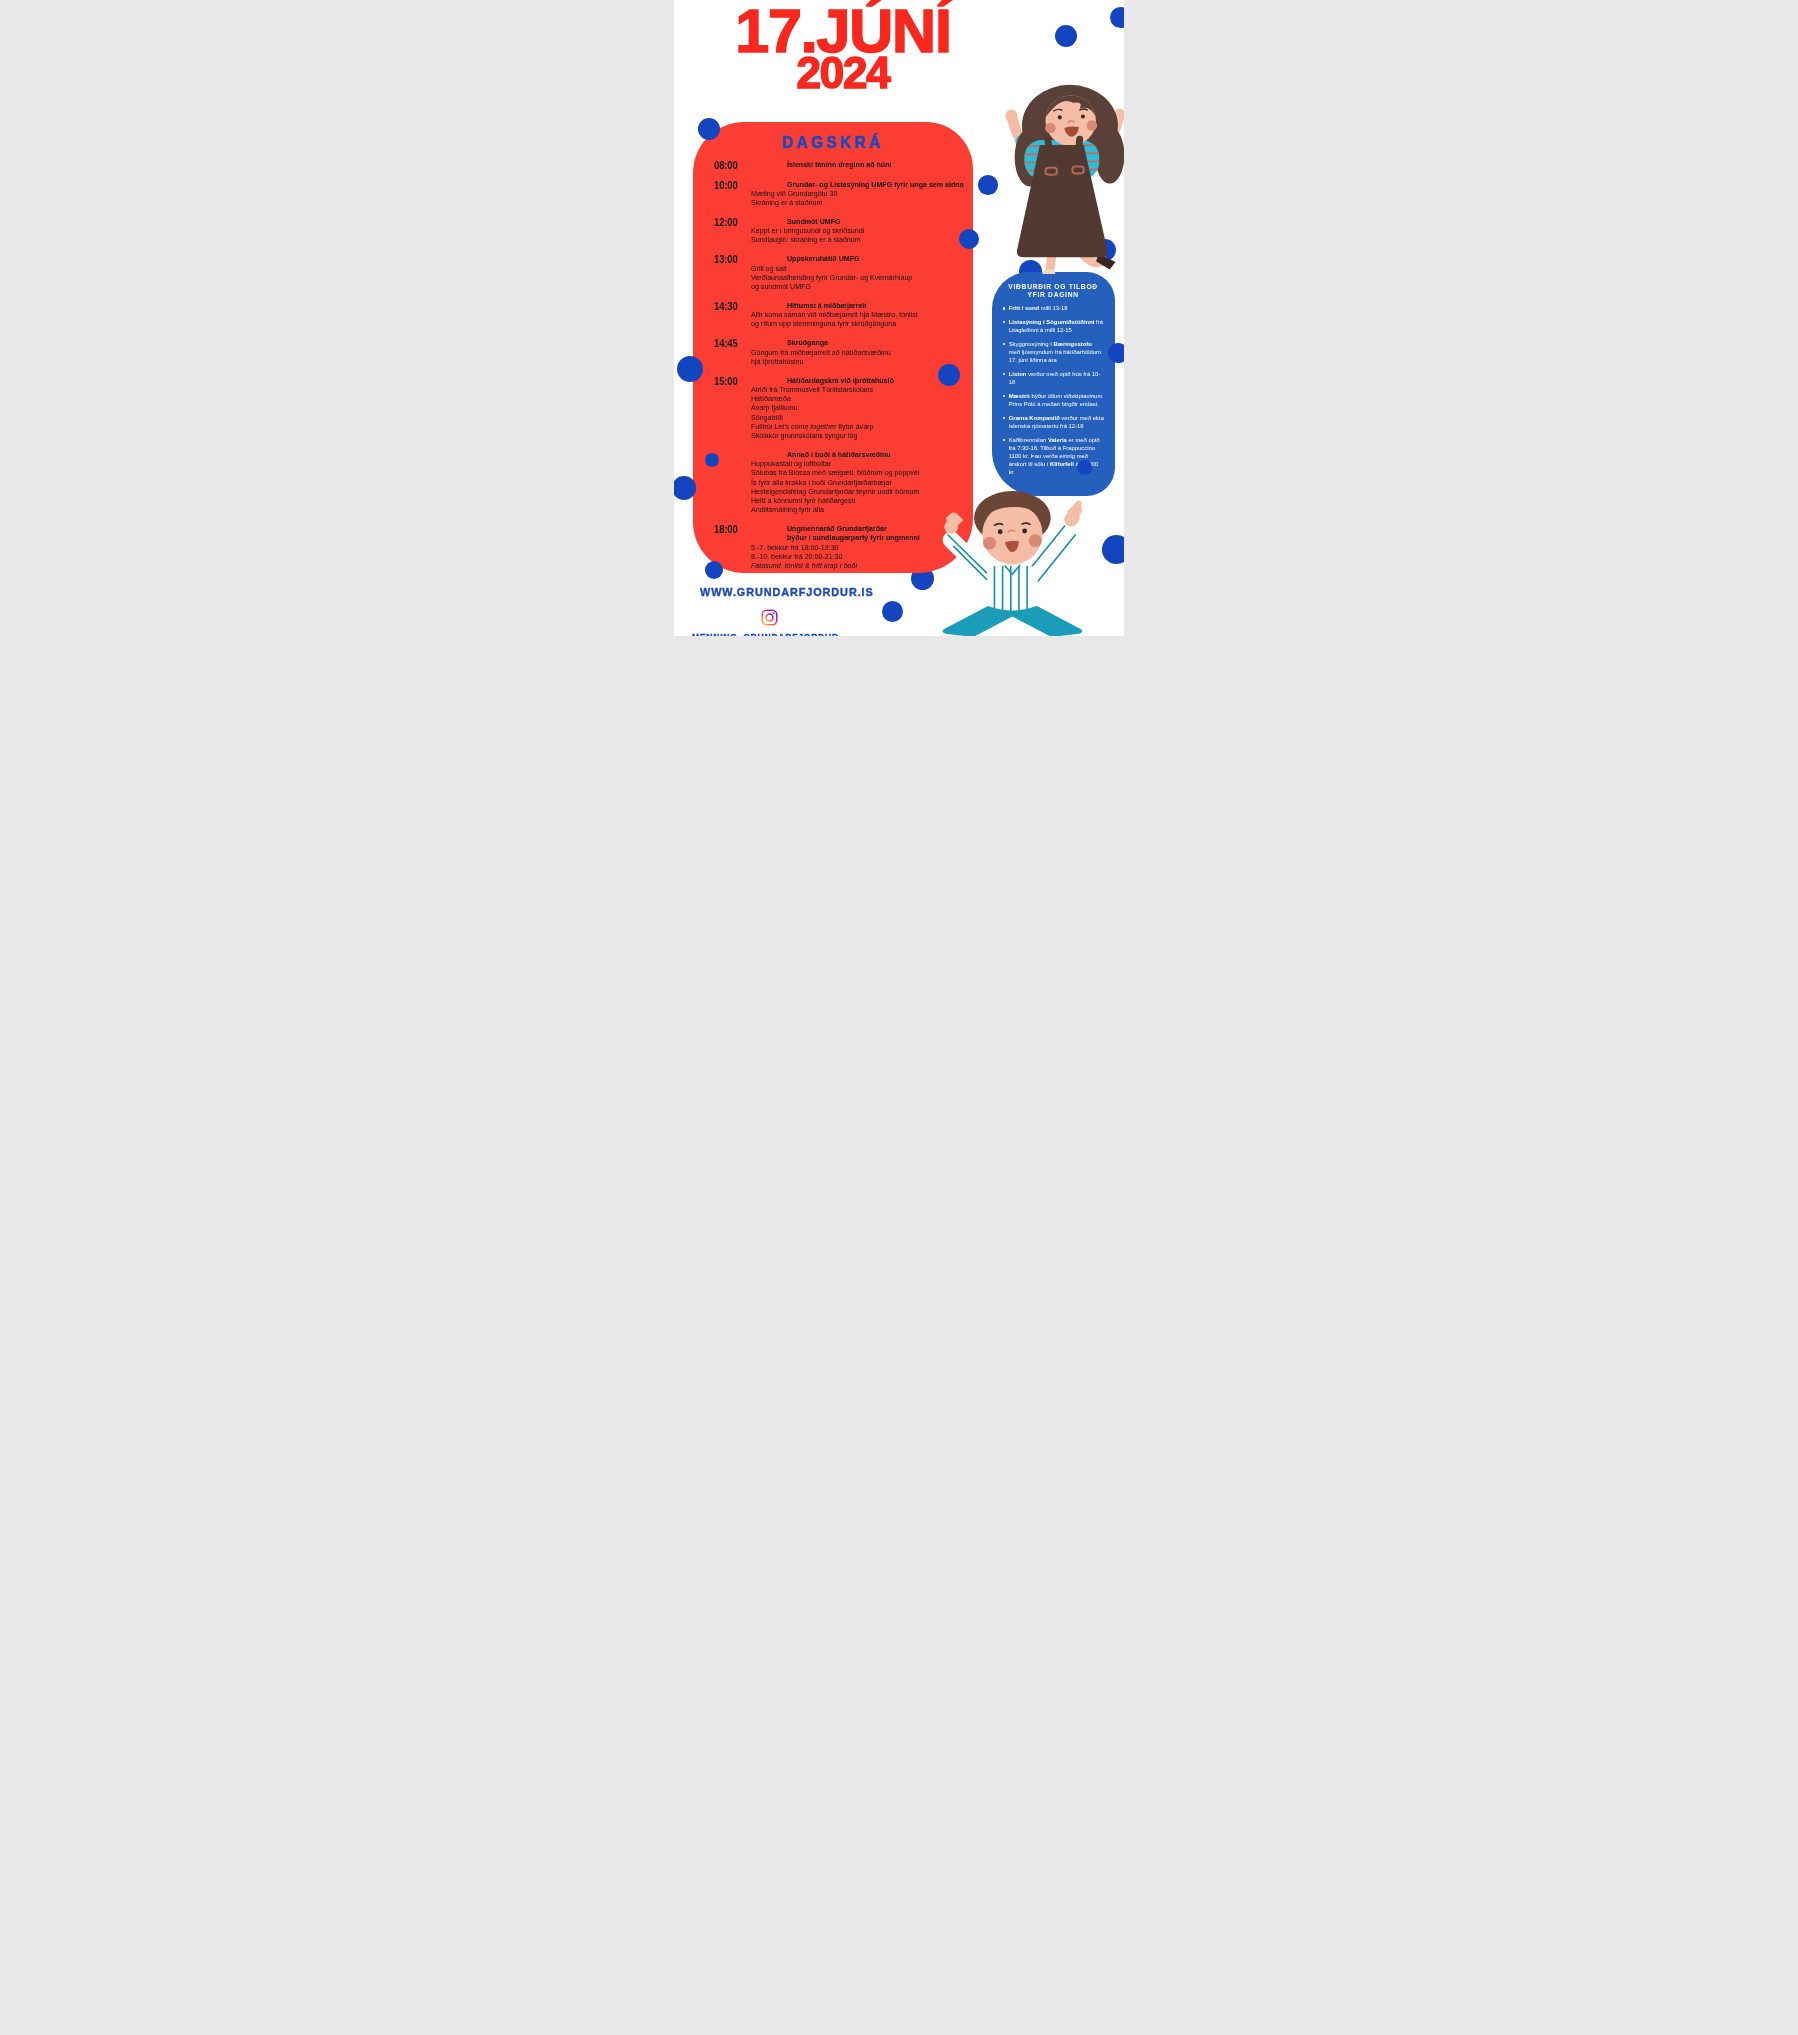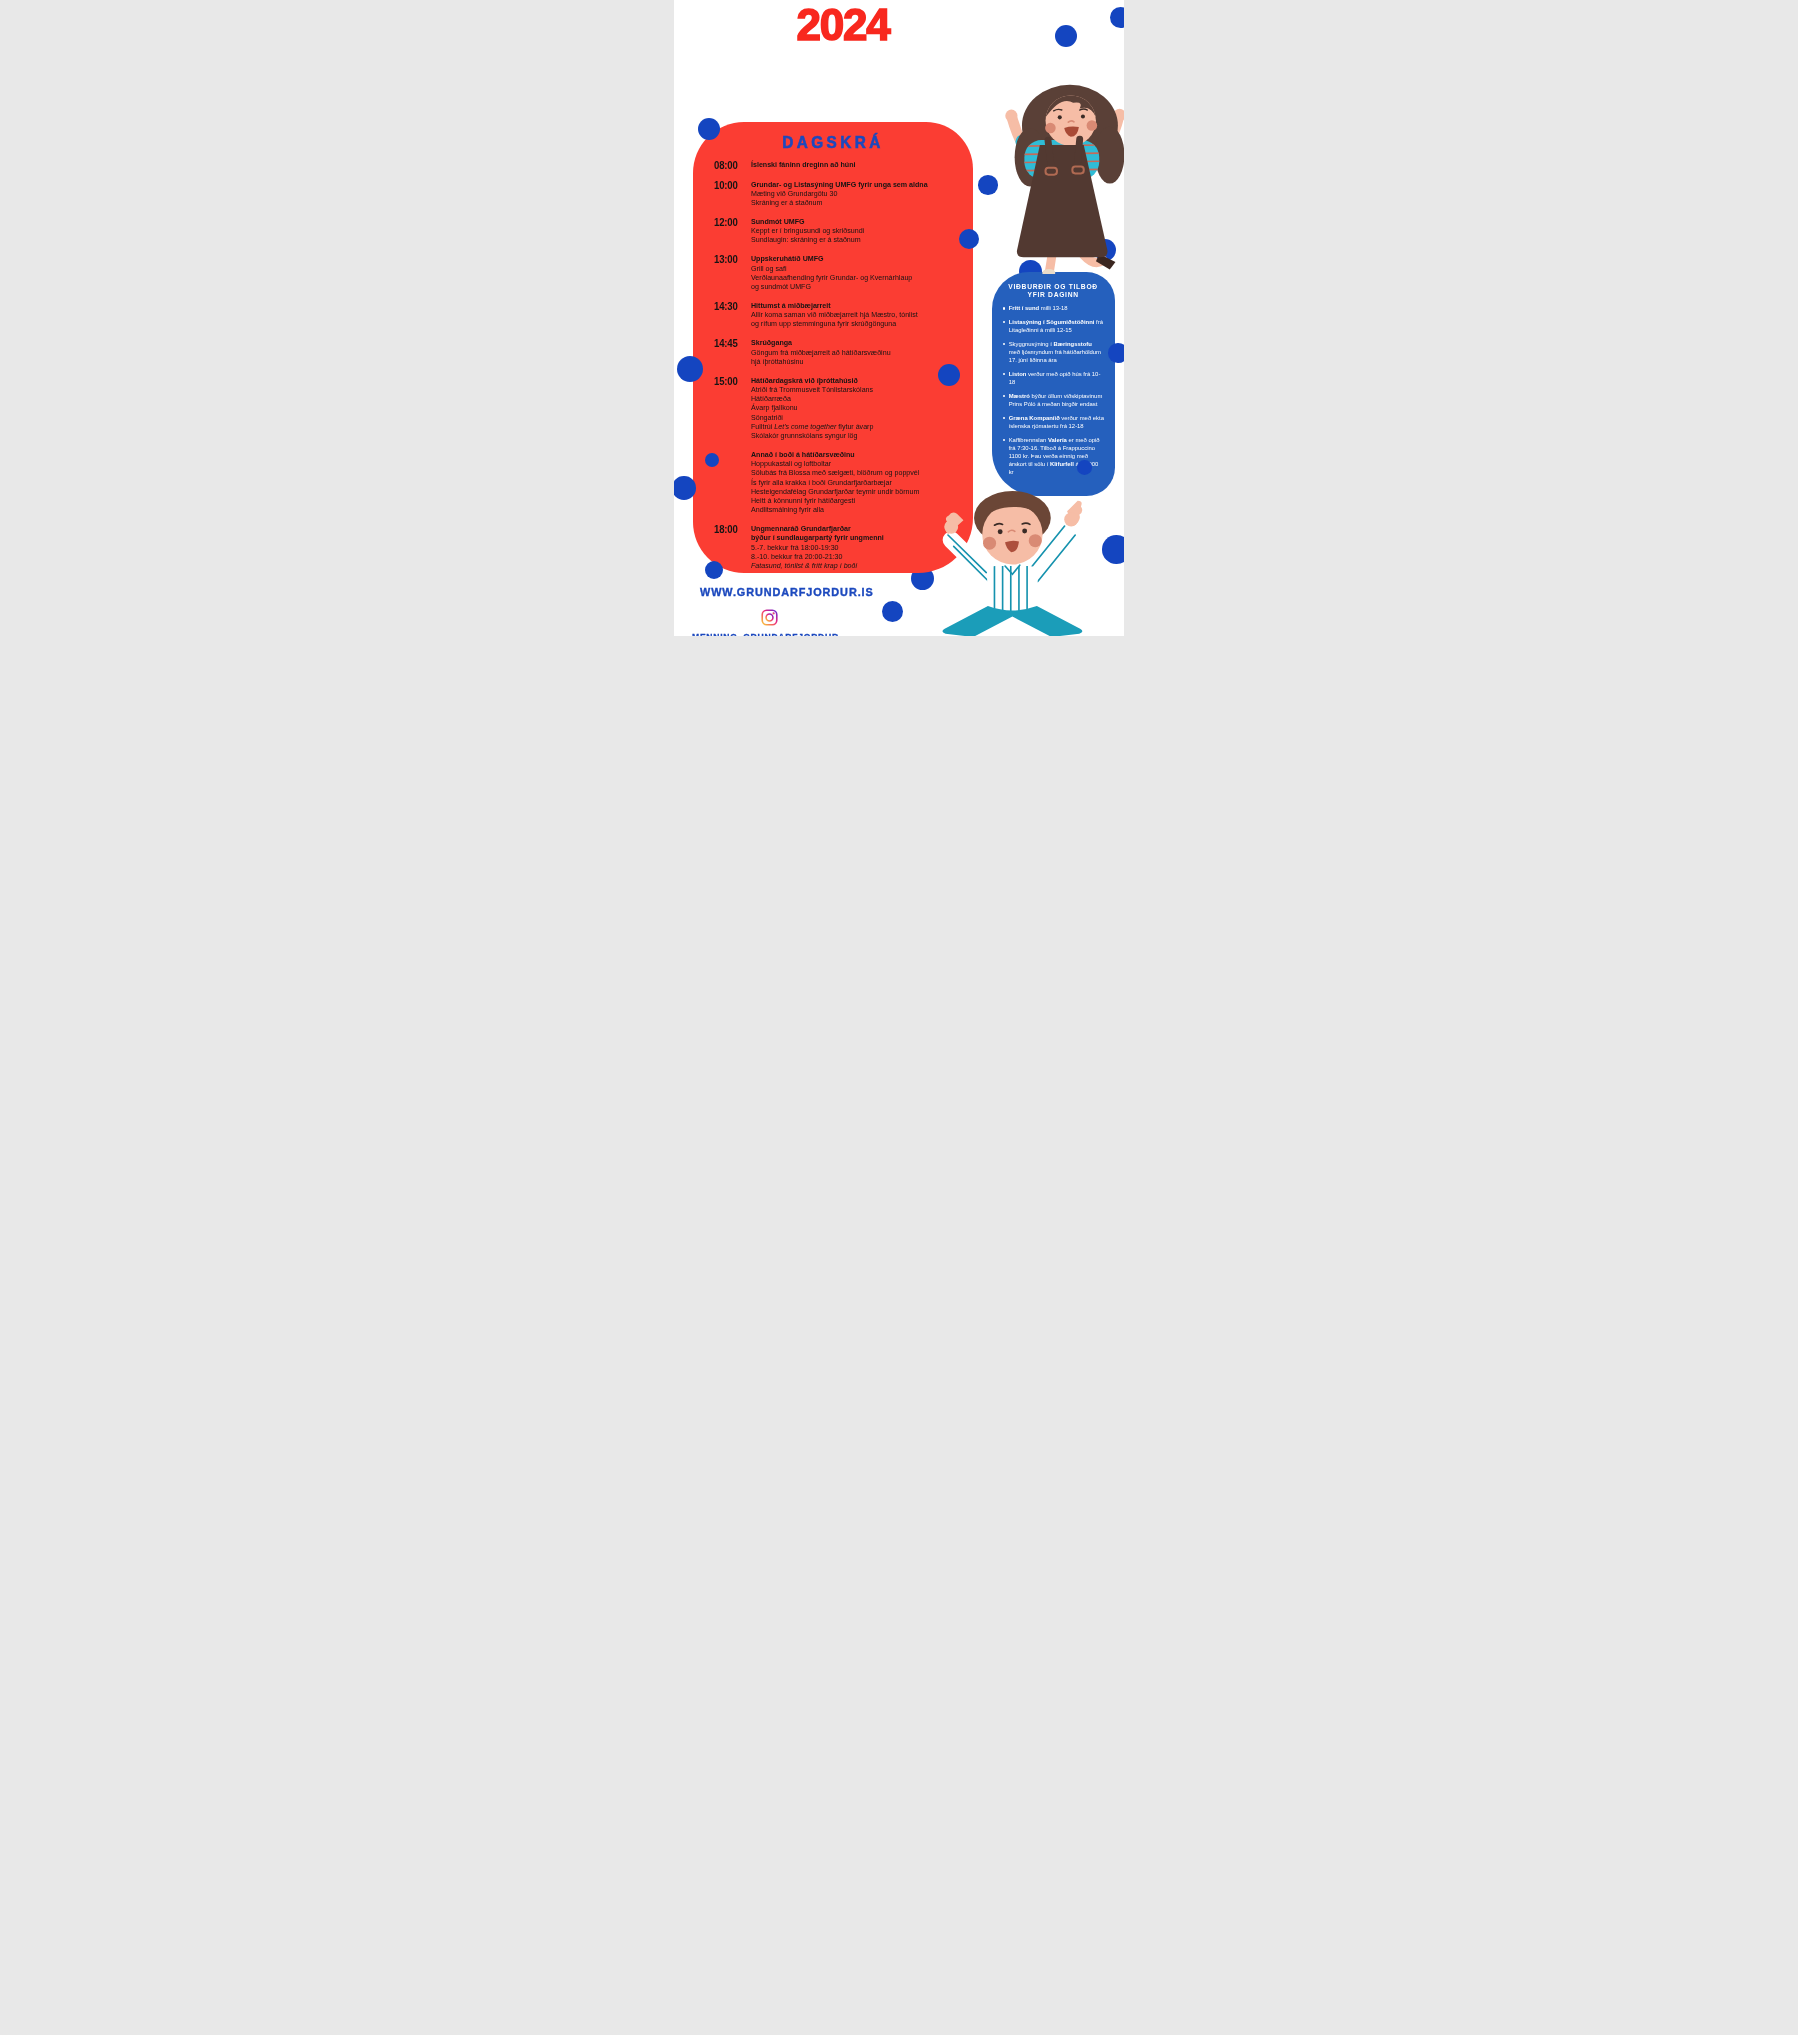--- a/index.html
+++ b/index.html
@@ -22,21 +22,21 @@
   .card{position:absolute;left:19px;top:122px;width:280px;height:451px;
         background:var(--card-red);border-radius:51px 47px 55px 51px;z-index:2;}
   .dagskra{position:absolute;top:10.6px;left:0;width:100%;text-align:center;
            font-size:16.3px;font-weight:900;color:var(--deep-blue);letter-spacing:3.7px;
            -webkit-text-stroke:0.6px var(--deep-blue);transform:scaleX(.94);}
   .sched{position:absolute;left:21px;top:37px;right:6.5px;padding-top:2.4px;}
   .entry{display:flex;margin-bottom:9.8px;color:var(--ink);}
   .time{width:37px;flex:none;font-size:10.2px;font-weight:700;line-height:9.4px;
         letter-spacing:-0.2px;transform:scaleX(.94);transform-origin:left top;}
   .ebody{font-size:7.1px;line-height:9.2px;}
-  .etitle{font-weight:700;}
+  .etitle{font-weight:700;margin-left:36px;}
   .eline i{font-style:italic;}
   .eline b{font-weight:400;}
   
   .offers{position:absolute;left:318px;top:272px;width:123px;height:224px;z-index:3;
           background:var(--box-blue);border-radius:37px 28.5px 28.5px 45px;color:#fff;
           padding:10.6px 10.6px 0 9.8px;box-sizing:border-box;}
   .oheading{text-align:center;font-weight:900;font-size:6.7px;line-height:8.1px;
             letter-spacing:0.7px;}
   .olist{margin-top:5.7px;}
   .offer{display:flex;margin-bottom:5.7px;font-size:5.9px;line-height:8.1px;}
@@ -60,20 +60,21 @@
 </style>
 </head>
 <body>
 
 <div class="page">
 
   <div class="dot" style="left:345px;top:260px;width:23px;height:23px;z-index:1;"></div>
   <div class="dot" style="left:237px;top:567px;width:23px;height:23px;z-index:1;"></div>
 
   <div class="title">
+    <div class="l1">17.JÚNÍ</div>
     <div class="l2">2024</div>
   </div>
 
   <div class="card">
     <div class="dagskra">DAGSKRÁ</div>
     <div class="sched" id="sched">
         <div class="entry">
           <div class="time">08:00</div>
           <div class="ebody">
             <div class="etitle">Íslenski fáninn dreginn að húni</div>

